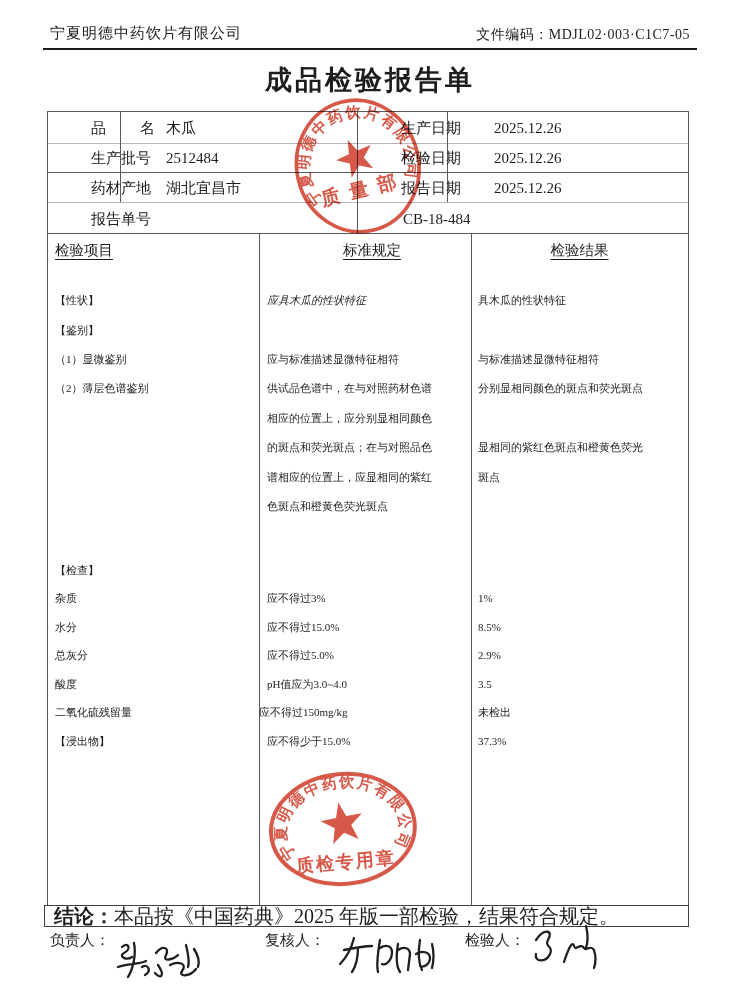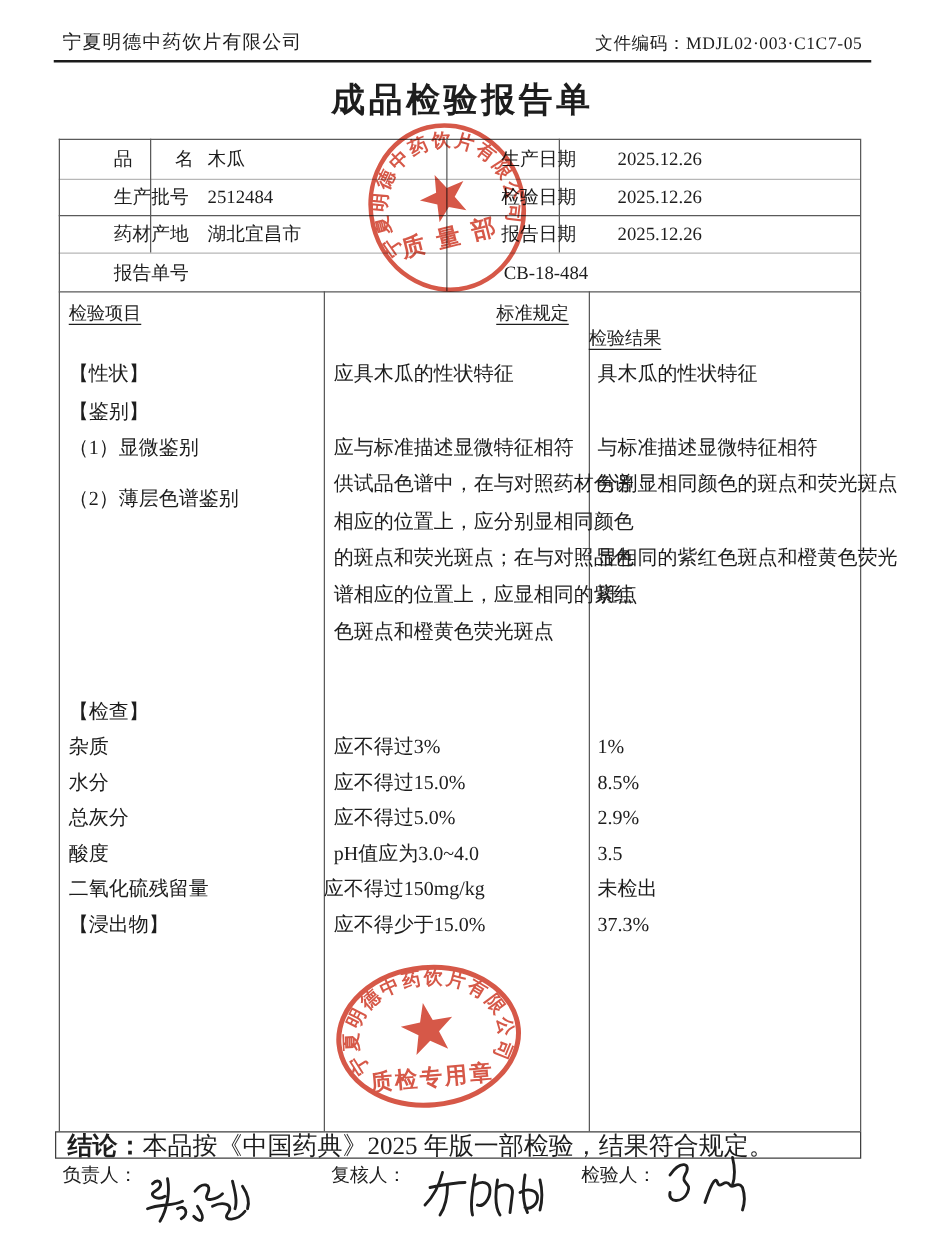--- a/index.html
+++ b/index.html
@@ -15,24 +15,24 @@
   #hrule{left:43px;top:48px;width:654px;height:2px;background:#1b1b1b;}
   #title{left:0;top:62px;width:740px;text-align:center;font-size:27px;font-weight:bold;letter-spacing:3px;}
   
   .hline{position:absolute;height:1px;background:#5a5a5a;}
   .hline.light{background:#b7b7b7;}
   .vline{position:absolute;width:1px;background:#5a5a5a;}
   
   .cell{position:absolute;font-size:15px;line-height:18px;white-space:nowrap;margin-left:38px;}
   .jlabel{display:inline-block;width:64px;text-align:justify;text-align-last:justify;}
   
-  .ln{position:absolute;font-size:16px;line-height:20px;white-space:nowrap;}
+  .ln{position:absolute;font-size:11px;line-height:20px;white-space:nowrap;}
   .colhead{position:absolute;font-size:14.5px;text-decoration:underline;text-underline-offset:4px;white-space:nowrap;}
-  .center2{left:243px;width:212px;text-align:right;}
-  .center3{left:471px;width:217px;margin-top:20px;}
+  .center2{left:266px;width:212px;text-align:center;}
+  .center3{left:471px;width:217px;text-align:center;}
   
   #conclusion-box{left:44px;top:905px;width:643px;height:20px;border:1px solid #3f3f3f;display:flex;align-items:center;}
   #conclusion-box span{font-size:20px;white-space:nowrap;}
   #conclusion-label{font-weight:bold;margin-left:9px;}
   
   .siglabel{position:absolute;font-size:15px;}
   .sig{position:absolute;}
   .sig path{fill:none;stroke:#1f1f1f;stroke-width:2.3;stroke-linecap:round;stroke-linejoin:round;}
   
   .stamp{position:absolute;mix-blend-mode:multiply;opacity:.85;}
@@ -82,30 +82,30 @@
   <div class="vline" style="left:47px;top:233px;height:672px;"></div>
   <div class="vline" style="left:259px;top:233px;height:672px;"></div>
   <div class="vline" style="left:471px;top:233px;height:672px;"></div>
   <div class="vline" style="left:688px;top:233px;height:672px;"></div>
 
   <div class="colhead" style="left:55px;top:241px;">检验项目</div>
   <div class="colhead center2" style="top:241px;">标准规定</div>
   <div class="colhead center3" style="top:241px;">检验结果</div>
 
   <div class="ln" style="left:55px;top:290px;">【性状】</div>
-  <div class="ln" style="left:267px;top:290px;">应具木瓜的性状特征</div>
+  <div class="ln" style="left:267px;top:290px;font-style:italic;">应具木瓜的性状特征</div>
   <div class="ln" style="left:478px;top:290px;">具木瓜的性状特征</div>
 
   <div class="ln" style="left:55px;top:320px;">【鉴别】</div>
 
   <div class="ln" style="left:55px;top:349px;">（1）显微鉴别</div>
   <div class="ln" style="left:267px;top:349px;">应与标准描述显微特征相符</div>
   <div class="ln" style="left:478px;top:349px;">与标准描述显微特征相符</div>
 
-  <div class="ln" style="left:55px;top:378px;margin-top:12px;">（2）薄层色谱鉴别</div>
+  <div class="ln" style="left:55px;top:378px;">（2）薄层色谱鉴别</div>
   <div class="ln" style="left:267px;top:378px;">供试品色谱中，在与对照药材色谱</div>
   <div class="ln" style="left:267px;top:437px;">的斑点和荧光斑点；在与对照品色</div>
   <div class="ln" style="left:267px;top:408px;">相应的位置上，应分别显相同颜色</div>
   <div class="ln" style="left:267px;top:467px;">谱相应的位置上，应显相同的紫红</div>
   <div class="ln" style="left:267px;top:496px;">色斑点和橙黄色荧光斑点</div>
   <div class="ln" style="left:478px;top:378px;">分别显相同颜色的斑点和荧光斑点</div>
   <div class="ln" style="left:478px;top:437px;">显相同的紫红色斑点和橙黄色荧光</div>
   <div class="ln" style="left:478px;top:467px;text-align:center;">斑点</div>
 
   <div class="ln" style="left:55px;top:560px;">【检查】</div>

